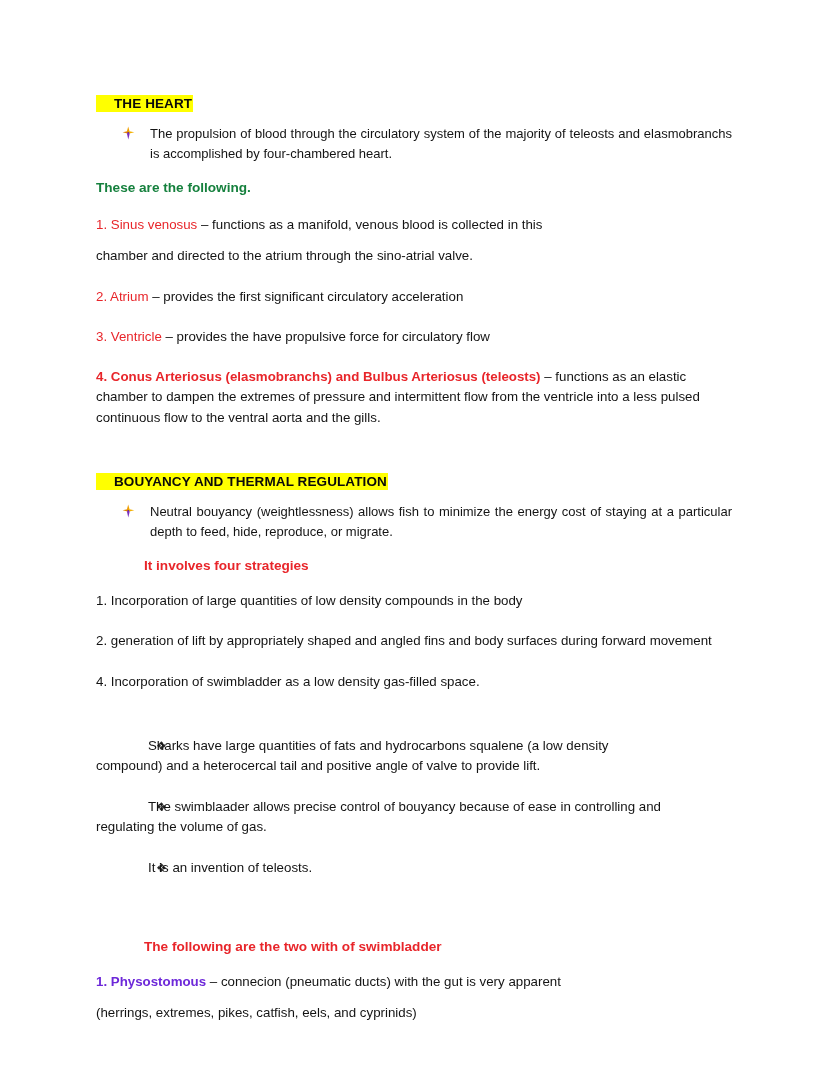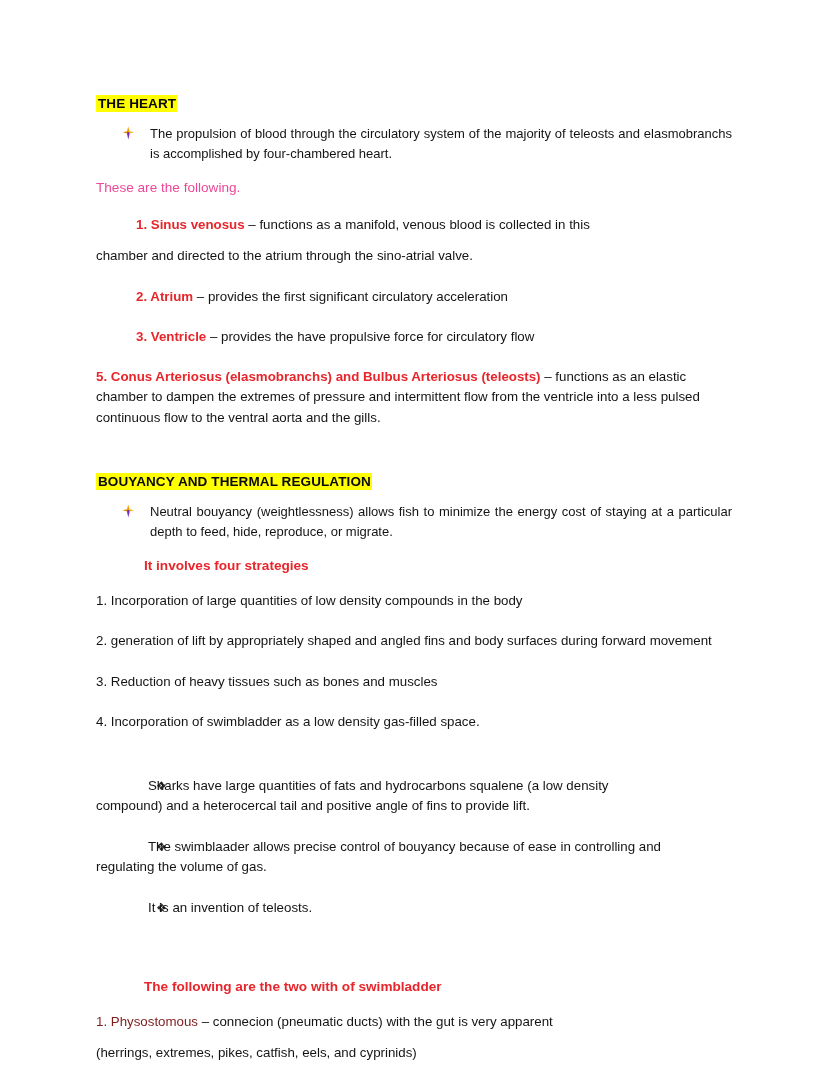--- a/index.html
+++ b/index.html
@@ -31,21 +31,21 @@
   .sec-head {
     font-size: 13.5px;
     font-weight: bold;
     color: #0a0a0a;
     letter-spacing: 0.1px;
     line-height: 1.25;
     margin: 0 0 11px 0;
   }
   .sec-head .hl {
     background: #ffff00;
-    padding: 1px 1px 1px 2px;
+    padding: 1px 1px 1px 18px;
     box-decoration-break: clone;
     -webkit-box-decoration-break: clone;
   }
 
   
   .arrow-item {
     position: relative;
     margin: 0 0 10px 0;
     padding-left: 54px;
     font-size: 13px;
@@ -59,22 +59,22 @@
     left: 26px;
     top: 2px;
     width: 13px;
     height: 14px;
     display: inline-block;
   }
 
   
   .green-line {
     font-size: 13.6px;
-    font-weight: normal;
-    color: #ec4899;
+    font-weight: bold;
+    color: #15803d;
     line-height: 1.4;
     margin: 14px 0 18px 0;
   }
 
   
   .red-head {
     font-size: 13.6px;
     font-weight: bold;
     color: #e8252a;
     line-height: 1.4;
@@ -85,26 +85,25 @@
   
   .num-line {
     font-size: 13.3px;
     line-height: 1.45;
     margin: 0 0 21px 0;
     color: #141414;
   }
   .num-line.tight { margin-bottom: 12px; }
   .num-line .lead-red {
     color: #e8252a;
-    font-weight: bold;
-    margin-left: 40px;
+    font-weight: normal;
   }
   .num-line .lead-black {
-    color: #7f1d1d;
-    font-weight: normal;
+    color: #6d28d9;
+    font-weight: bold;
   }
 
   
   .wrap-para {
     font-size: 13.3px;
     line-height: 1.52;
     margin: 0 0 12px 0;
     color: #141414;
   }
   .wrap-para .lead-red {
@@ -168,21 +167,21 @@
 
     <div class="num-line">
       <span class="lead-red">2. Atrium</span><span> – provides the first significant circulatory acceleration</span>
     </div>
 
     <div class="num-line">
       <span class="lead-red">3. Ventricle</span><span> – provides the have propulsive force for circulatory flow</span>
     </div>
 
     <div class="wrap-para">
-      <span class="lead-red">5. Conus Arteriosus (elasmobranchs) and Bulbus Arteriosus (teleosts)</span><span> – functions as an elastic chamber to dampen the extremes of pressure and intermittent flow from the ventricle into a less pulsed continuous flow to the ventral aorta and the gills.</span>
+      <span class="lead-red">4. Conus Arteriosus (elasmobranchs) and Bulbus Arteriosus (teleosts)</span><span> – functions as an elastic chamber to dampen the extremes of pressure and intermittent flow from the ventricle into a less pulsed continuous flow to the ventral aorta and the gills.</span>
     </div>
 
     <div class="gap-lg"></div>
 
     <div class="sec-head">
       <span class="hl">BOUYANCY AND THERMAL REGULATION</span>
     </div>
 
     <div class="arrow-item">
       <span class="arrow-glyph">
@@ -194,28 +193,27 @@
           <path d="M6.35 5.9 L7.4 6.5 L6.35 7.2 L5.3 6.5 Z" fill="#5a2090"></path>
         </svg>
       </span>
       <span>Neutral bouyancy (weightlessness) allows fish to minimize the energy cost of staying at a particular depth to feed, hide, reproduce, or migrate.</span>
     </div>
 
     <div class="red-head">It involves four strategies</div>
 
     <div class="num-line">1. Incorporation of large quantities of low density compounds in the body</div>
     <div class="num-line">2. generation of lift by appropriately shaped and angled fins and body surfaces during forward movement</div>
-    <div class="num-line">3. Reduction of heavy tissues such as bones and muscles</div>
     <div class="num-line">4. Incorporation of swimbladder as a low density gas-filled space.</div>
 
     <div class="gap-md"></div>
 
     <div class="diamond-block">
       <span class="first-line"><span class="dia">❖</span><span>Sharks have large quantities of fats and hydrocarbons squalene (a low density</span></span>
-      <span class="cont-line">compound) and a heterocercal tail and positive angle of fins to provide lift.</span>
+      <span class="cont-line">compound) and a heterocercal tail and positive angle of valve to provide lift.</span>
     </div>
 
     <div class="diamond-block">
       <span class="first-line"><span class="dia">❖</span><span>The swimblaader allows precise control of bouyancy because of ease in controlling and</span></span>
       <span class="cont-line">regulating the volume of gas.</span>
     </div>
 
     <div class="diamond-block">
       <span class="first-line"><span class="dia">❖</span><span>It is an invention of teleosts.</span></span>
     </div>

